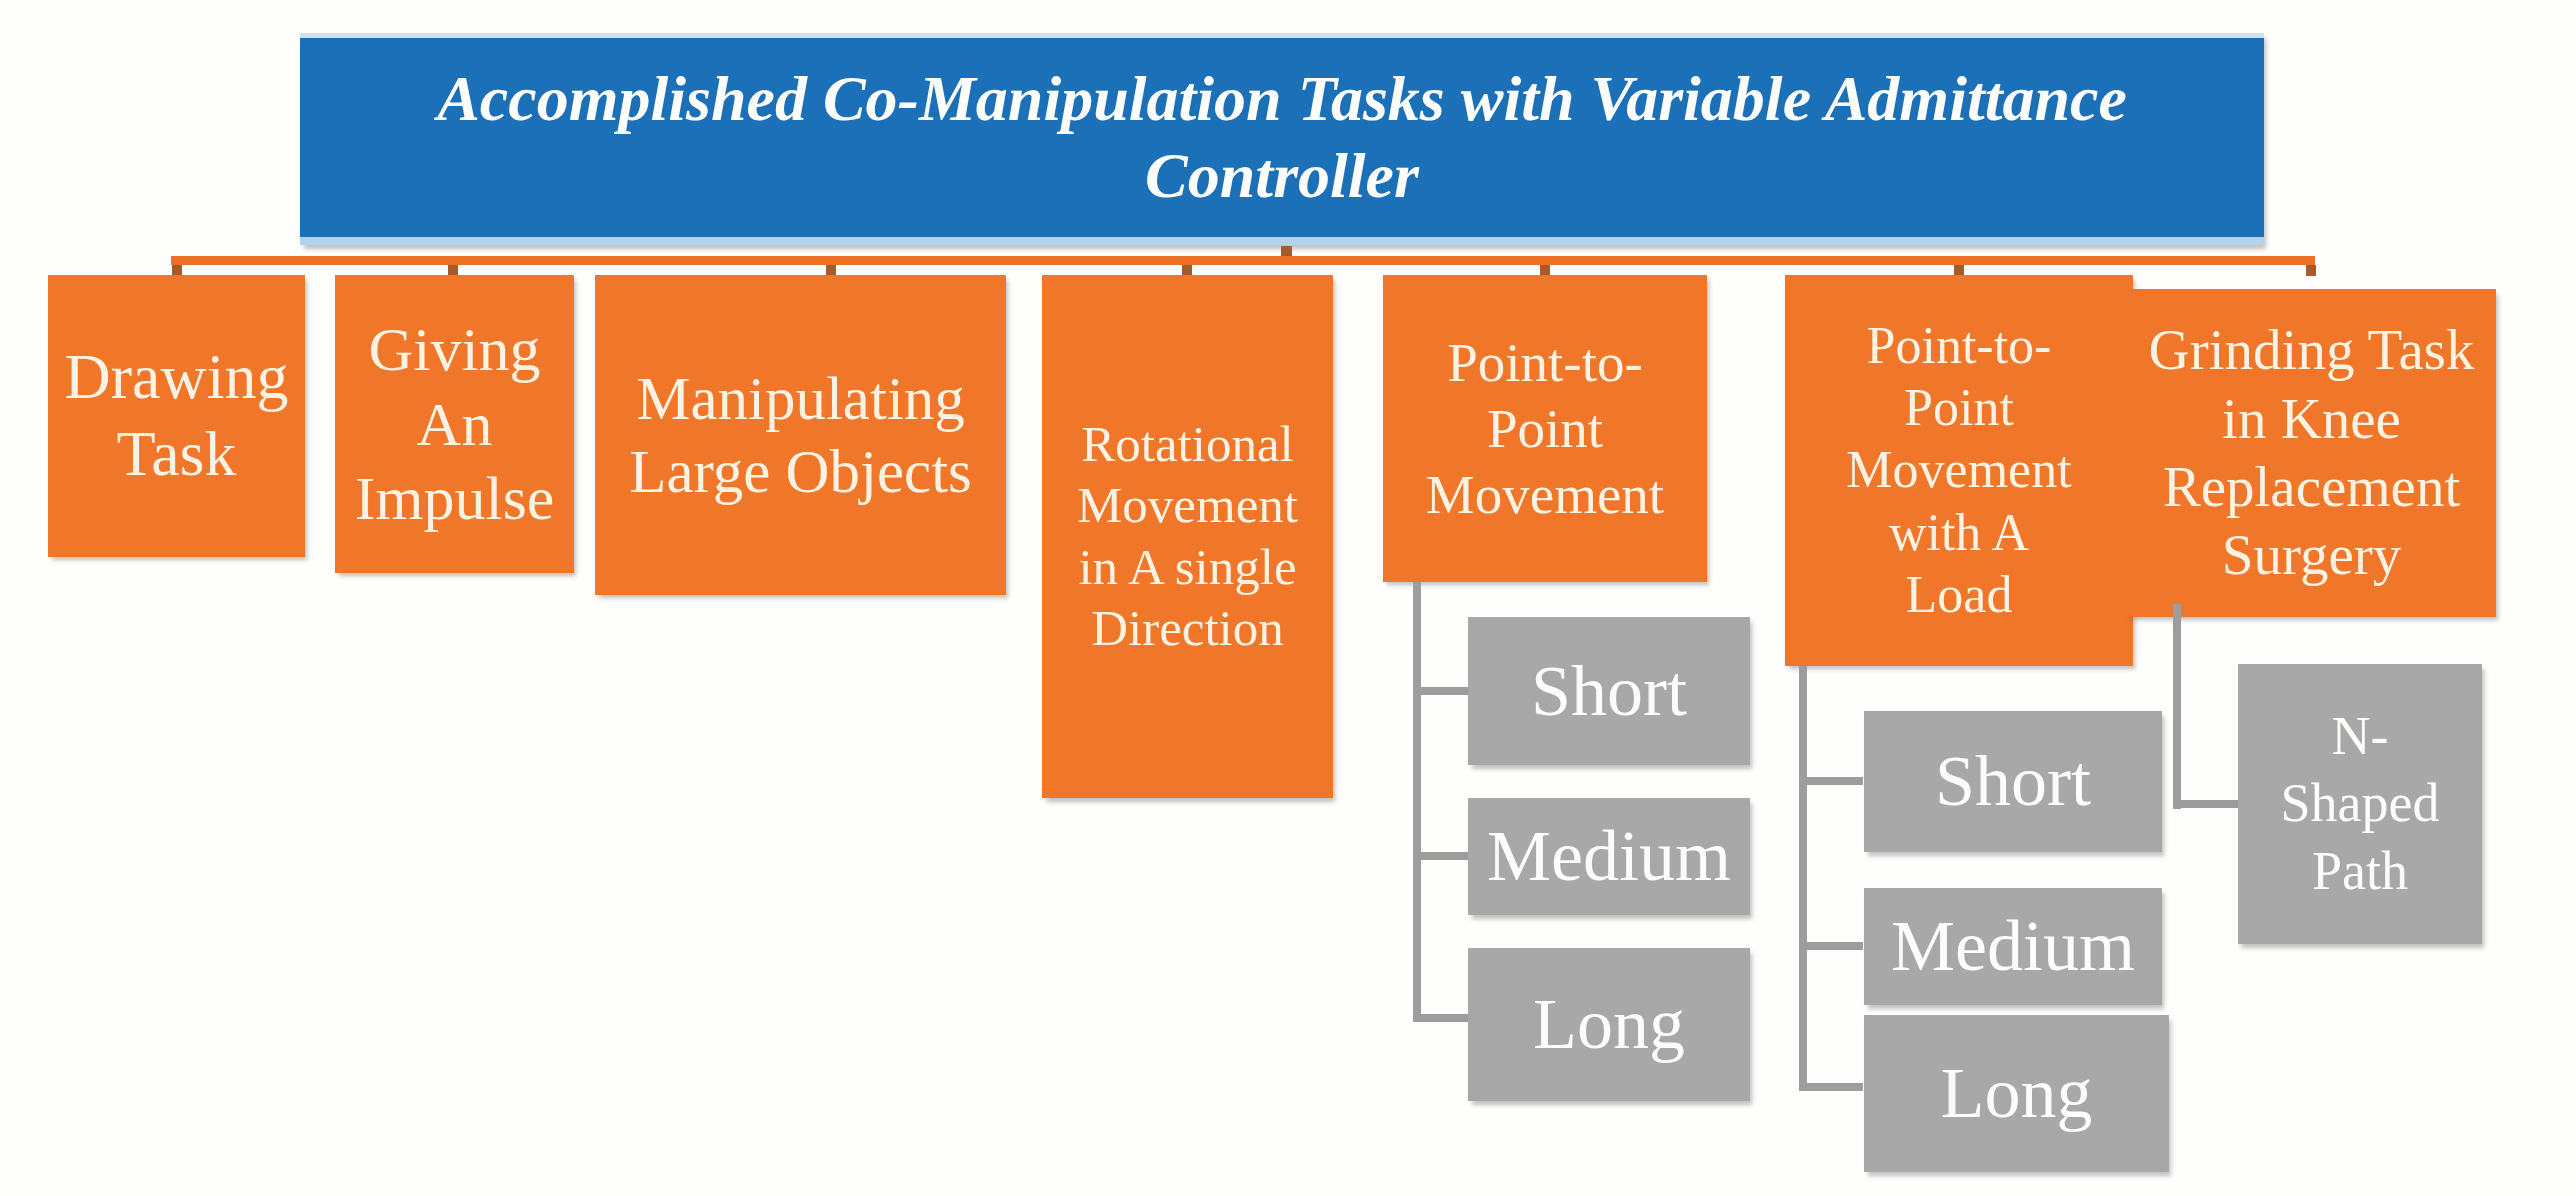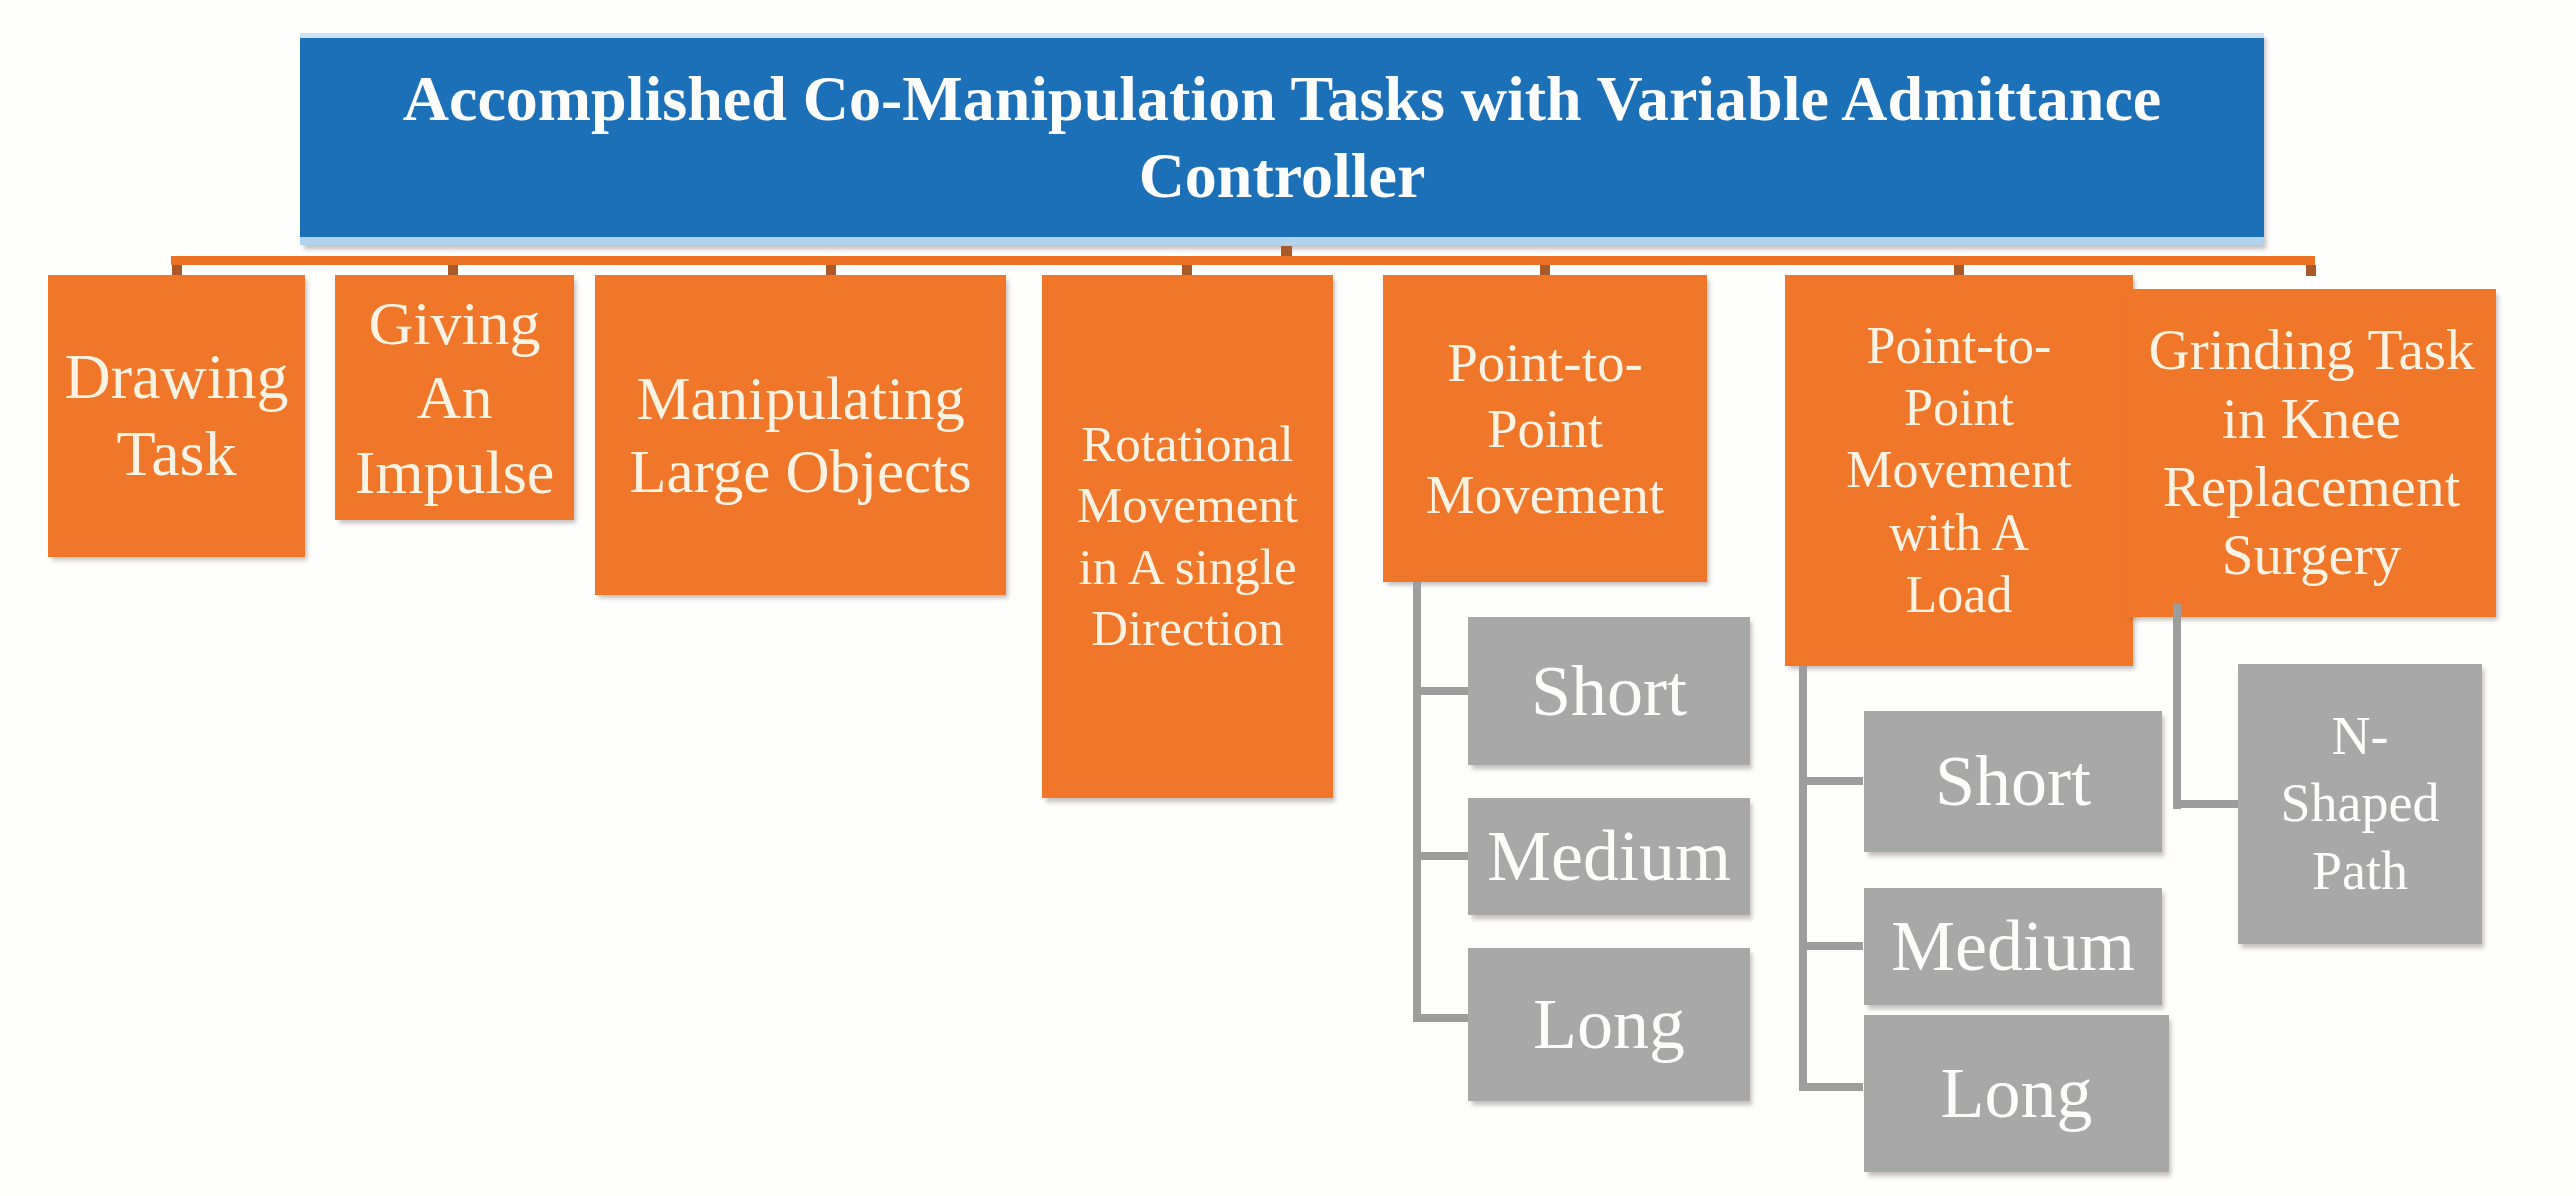--- a/index.html
+++ b/index.html
@@ -20,33 +20,34 @@
   .label{white-space:pre-line;display:block;}
 
   
   .header{
     left:300px;top:33px;width:1964px;height:212px;
     background:var(--blue);
     border-top:5.2px solid var(--blue-border-top);
     border-bottom:8.7px solid var(--blue-border-bottom);
     color:var(--text-on-gray);font-weight:bold;font-size:64px;line-height:1.2;
     padding:0 52px;
+    font-style:italic;
   }
 
   
   .hline{position:absolute;left:171px;top:256px;width:2144px;height:8.7px;background:var(--orange-line);}
   .riser{position:absolute;left:1281px;top:246px;width:10.5px;height:11.3px;background:var(--orange-tick);}
   .tick{position:absolute;top:265px;width:9.6px;height:11.3px;background:var(--orange-tick);}
   .t1{left:172px;} .t2{left:448px;} .t3{left:826px;} .t4{left:1182px;}
   .t5{left:1540px;} .t6{left:1954px;} .t7{left:2306px;}
 
   
   .node{background:var(--orange);color:var(--text-on-orange);top:275px;line-height:1.2;}
   .b1{left:48px;width:257px;height:282px;font-size:64px;}
-  .b2{left:335px;width:239px;height:245px;font-size:62px;}
+  .b2{left:335px;width:239px;height:298px;font-size:62px;}
   .b3{left:595px;width:411px;height:320px;font-size:61px;}
   .b4{left:1042px;width:291px;height:523px;font-size:51px;align-items:center;}
   .b5{left:1383px;width:324px;height:307px;font-size:55px;}
   .b6{left:1785px;width:348px;height:391px;font-size:52px;}
   .b7{left:2127px;width:369px;height:328px;font-size:57px;margin-top:14px;}
 
   
   .child{background:var(--gray);color:var(--text-on-gray);font-size:72px;line-height:1.2;}
   .short1 {left:1468px;top:617px; width:282px;height:148px;}
   .medium1{left:1468px;top:798px; width:282px;height:117px;}

